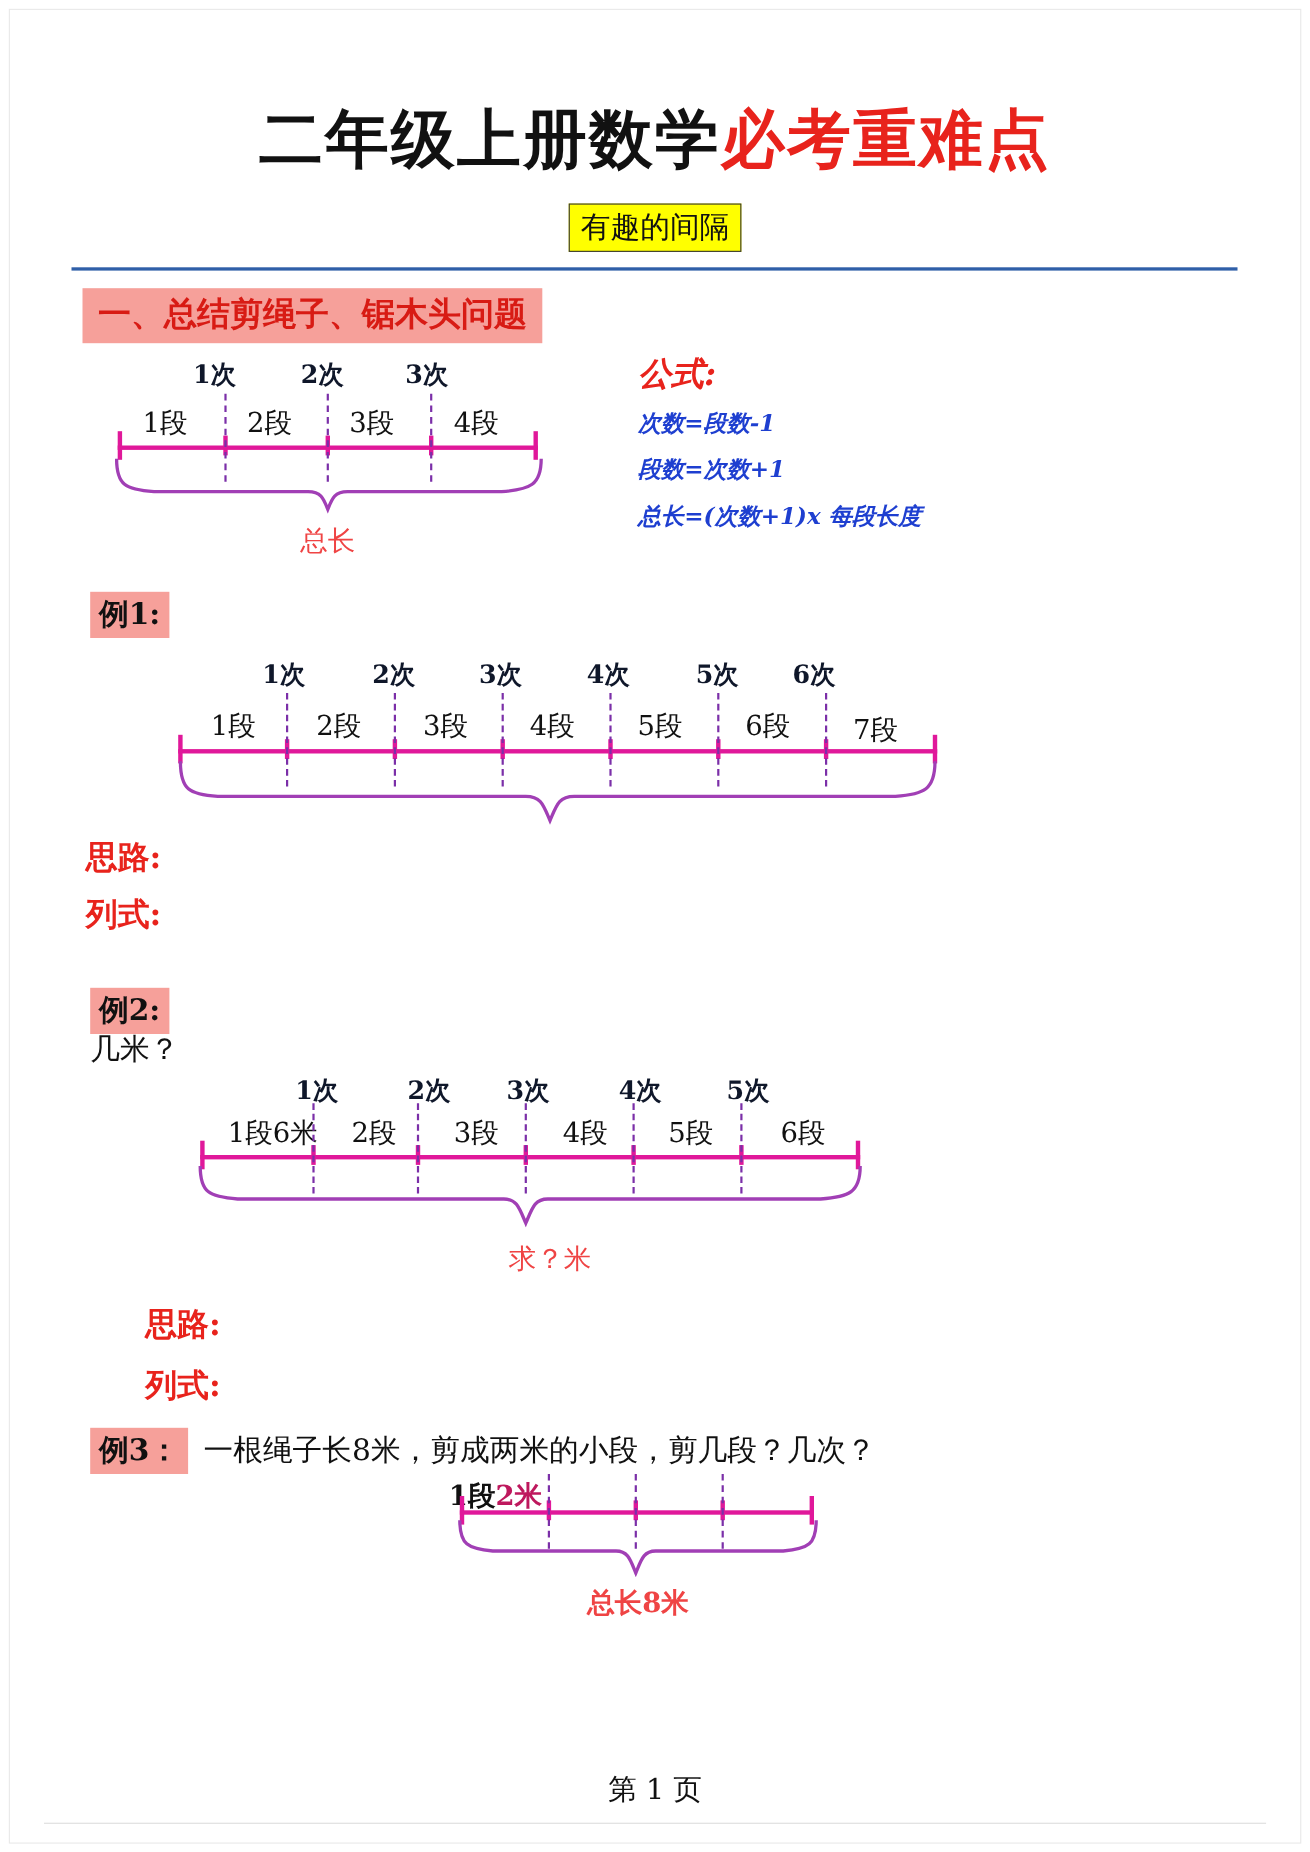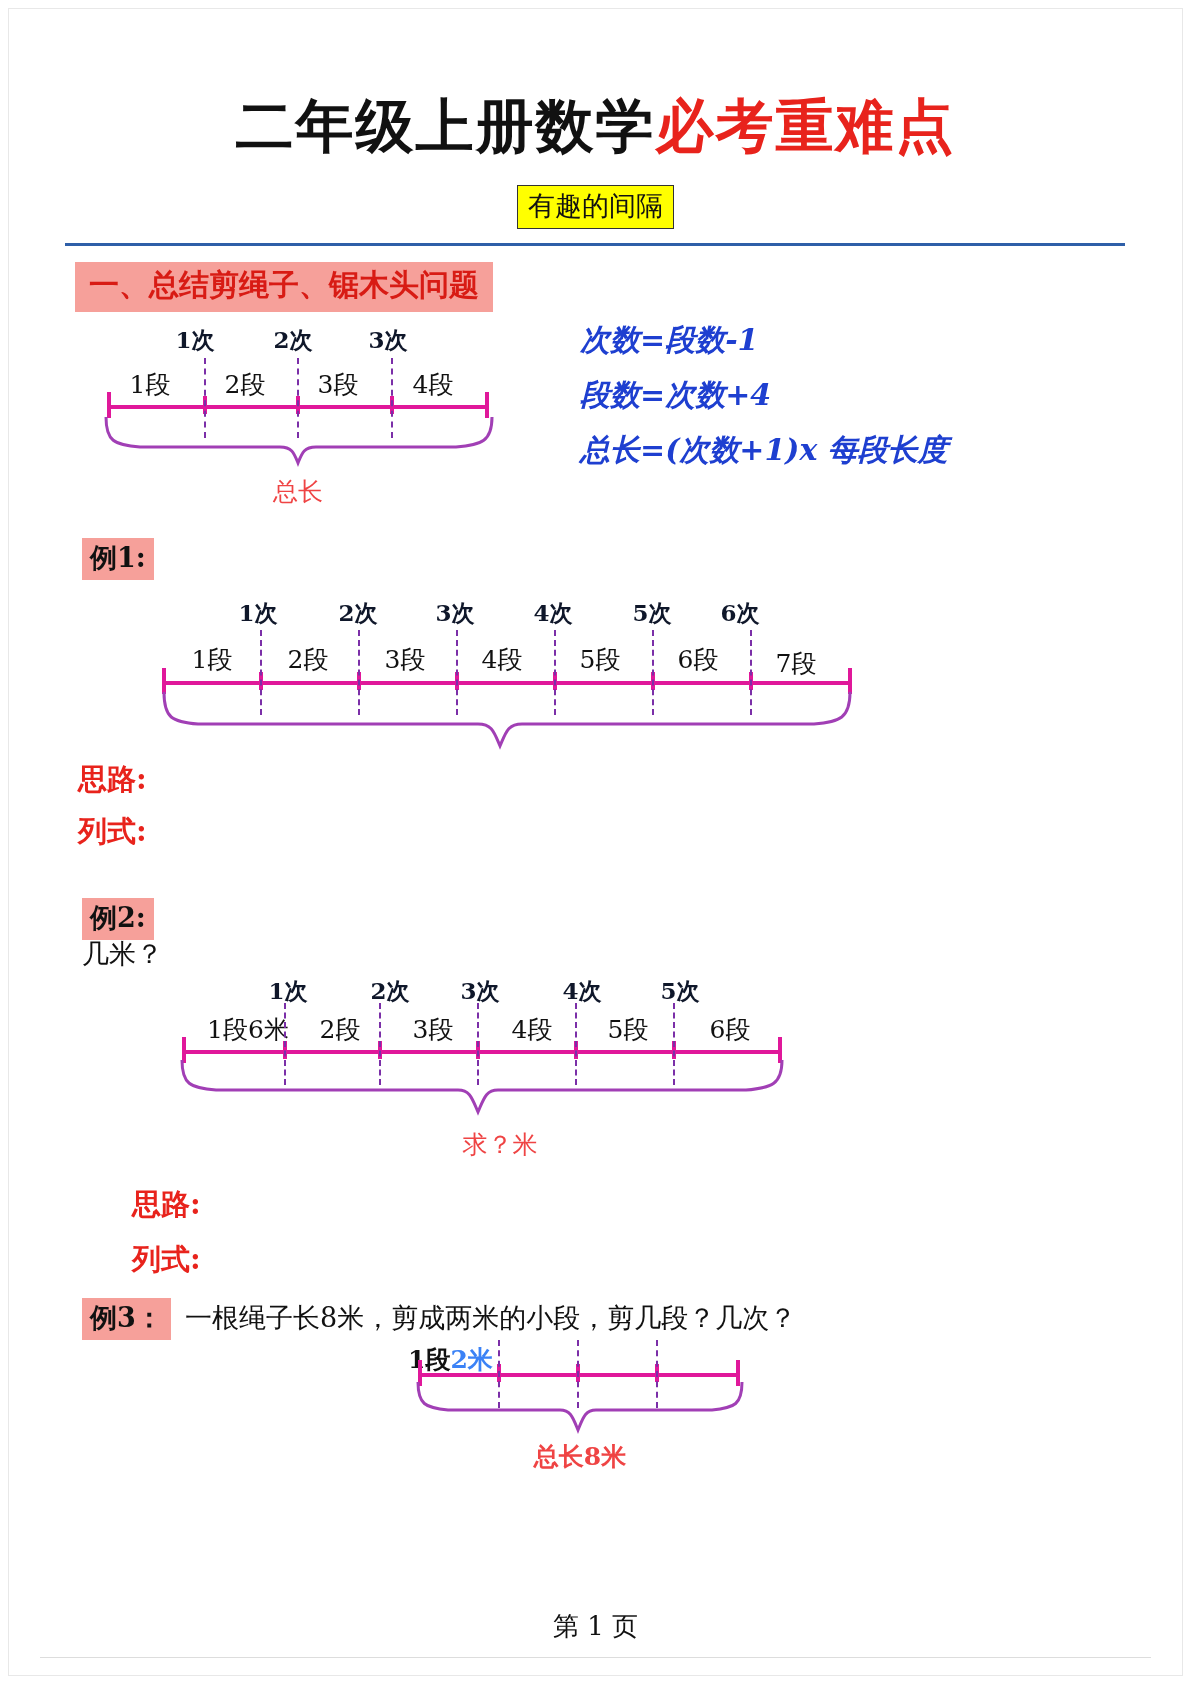--- a/index.html
+++ b/index.html
@@ -65,21 +65,21 @@
   .formula{
     position:absolute;left:580px;top:320px;
     color:#1e3fd0;
     font-family:"DejaVu Serif", serif;
   }
   .formula .f-title{
     color:#e8231c;font-size:30px;font-weight:bold;font-style:italic;
     margin-bottom:10px;
   }
   .formula .f-line{
-    font-size:30px;font-style:italic;font-weight:bold;margin-bottom:14px;
+    font-size:21px;font-style:italic;font-weight:bold;margin-bottom:14px;
     white-space:nowrap;
   }
 
   
   .diagram{position:absolute;}
   .seg-label{
     position:absolute;
     font-size:25px;color:#111;
     font-family:"DejaVu Serif", serif;
     white-space:nowrap;
@@ -145,22 +145,23 @@
 
   <div class="subtitle">
     <span>有趣的间隔</span>
   </div>
 
   <div class="rule"></div>
 
   <div class="sec-head">一、总结剪绳子、锯木头问题</div>
 
   <div class="formula">
+    <div class="f-title">公式:</div>
     <div class="f-line">次数=段数-1</div>
-    <div class="f-line">段数=次数+4</div>
+    <div class="f-line">段数=次数+1</div>
     <div class="f-line">总长=(次数+1)x 每段长度</div>
   </div>
 
   <div class="diagram" style="left:0;top:0;width:560px;height:0;">
 
     <div class="cut-label" style="left:165px;top:325px;width:60px;">1次</div>
     <div class="cut-label" style="left:263px;top:325px;width:60px;">2次</div>
     <div class="cut-label" style="left:358px;top:325px;width:60px;">3次</div>
 
     <div class="seg-label" style="left:110px;top:368px;width:80px;">1段</div>
@@ -277,21 +278,21 @@
   </div>
 
   <div class="hint" style="left:132px;top:1185px;">思路:</div>
   <div class="hint" style="left:132px;top:1240px;">列式:</div>
 
   <div class="ex-tag" style="left:82px;top:1298px;">例3：</div>
   <div class="ex-text" style="left:185px;top:1300px;width:780px;">一根绳子长8米，剪成两米的小段，剪几段？几次？</div>
 
   <div class="diagram">
     <div class="seg-label" style="left:408px;top:1343px;width:110px;text-align:left;font-weight:bold;">
-      <span>1段</span><span style="color:#3b82f6;">2米</span>
+      <span>1段</span><span style="color:#be185d;">2米</span>
     </div>
 
     <div class="baseline" style="left:418px;top:1373px;width:322px;"></div>
     <div class="tick" style="left:418px;top:1360px;height:26px;"></div>
     <div class="tick" style="left:736px;top:1360px;height:26px;"></div>
     <div class="tick" style="left:497px;top:1364px;height:18px;"></div>
     <div class="tick" style="left:576px;top:1364px;height:18px;"></div>
     <div class="tick" style="left:655px;top:1364px;height:18px;"></div>
 
     <div class="dash" style="left:498px;top:1340px;height:68px;"></div>

